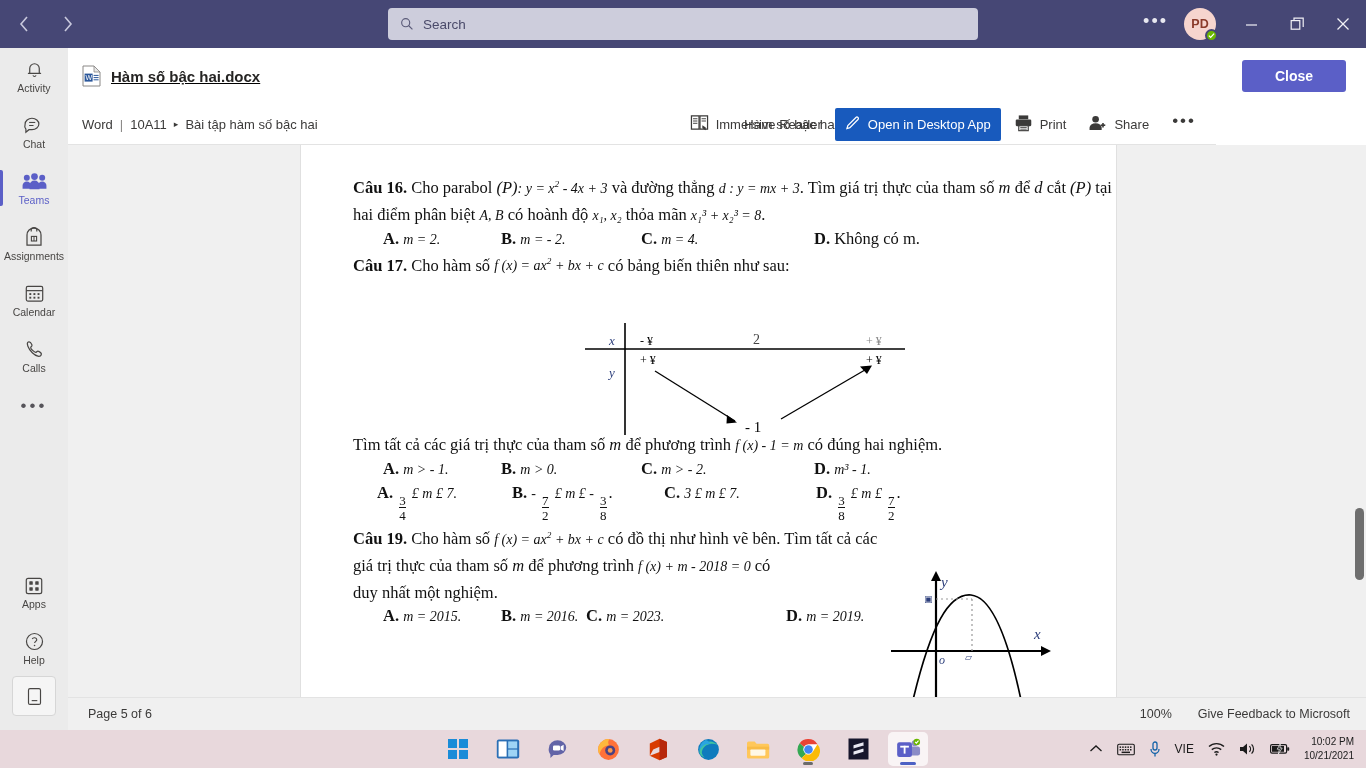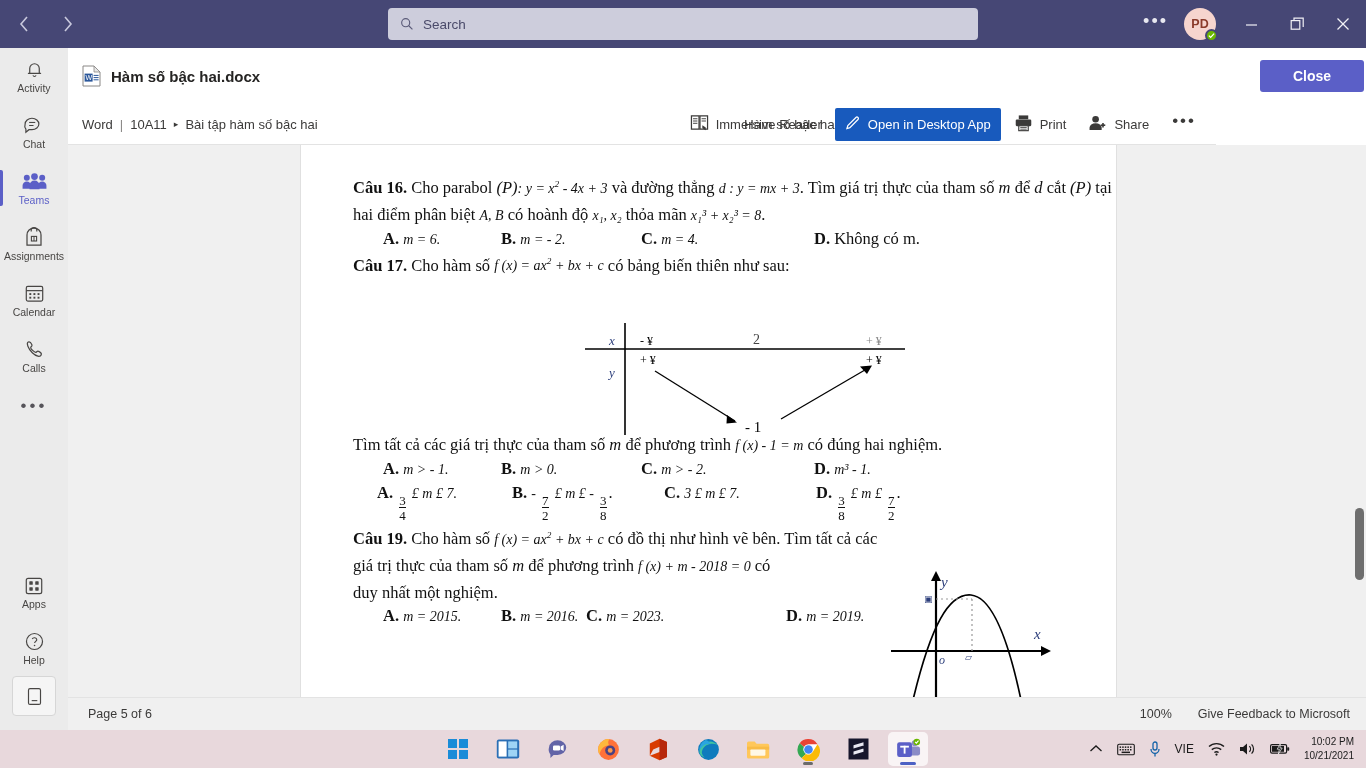--- a/index.html
+++ b/index.html
@@ -65,26 +65,26 @@
                color:#56545a; font-size:17px; letter-spacing:3px; cursor:pointer; }
   .rail-spacer { flex: 1 1 auto; }
   .rail-store {
     width: 44px; height: 40px; margin-bottom: 14px; border: 1px solid #d6d6d6; border-radius: 4px;
     background: #f5f5f5; display:flex; align-items:center; justify-content:center; cursor:pointer;
   }
 
   
   .doc-header {
     position: absolute; left: 68px; top: 48px; width: 1298px; height: 56px;
-    background: #ffffff; display: flex; align-items: center;
+    background: #ffffff; display: flex; align-items: center; text-decoration: underline;
   }
   .doc-file-icon { margin-left: 14px; width: 19px; height: 22px; }
   .doc-title { margin-left: 10px; font-size: 15px; color: #252423; font-weight: bold; }
   .close-btn {
-    position: absolute; right: 2px; top: 60px; width: 104px; height: 32px;
+    position: absolute; right: 20px; top: 60px; width: 104px; height: 32px;
     background: #5b5fc7; color: #fff; border: none; border-radius: 3px;
     font-size: 14px; font-weight: bold; cursor: pointer; font-family: "Liberation Sans", sans-serif;
   }
 
   
   .cmdbar {
     position: absolute; left: 68px; top: 104px; width: 1148px; height: 41px;
     background: #fff; border-bottom: 1px solid #e3e3e3; display: flex; align-items: center;
   }
   .crumb { margin-left: 14px; font-size: 13px; color: #3b3a39; display: flex; align-items: center; gap: 7px; }
@@ -458,21 +458,21 @@
             <span class="mi">(P)</span>
             <span>tại hai điểm phân biệt</span>
             <span class="mi sm">A, B</span>
             <span>có hoành độ</span>
             <span class="mi sm">x₁, x₂</span>
             <span>thỏa mãn</span>
             <span class="mi sm">x₁³ + x₂³ = 8</span><span>.</span>
           </div>
 
           <div class="ansrow">
-            <div style="width:118px"><b>A.</b> <span class="mi sm">m = 6.</span></div>
+            <div style="width:118px"><b>A.</b> <span class="mi sm">m = 2.</span></div>
             <div style="width:140px"><b>B.</b> <span class="mi sm">m = - 2.</span></div>
             <div style="width:173px"><b>C.</b> <span class="mi sm">m = 4.</span></div>
             <div><b>D.</b> <span>Không có m.</span></div>
           </div>
 
           <div class="q">
             <b>Câu 17.</b>
             <span>Cho hàm số</span>
             <span class="mi sm"><span>f (x) = ax</span><sup>2</sup><span> + bx + c</span></span>
             <span>có bảng biến thiên như sau:</span>

